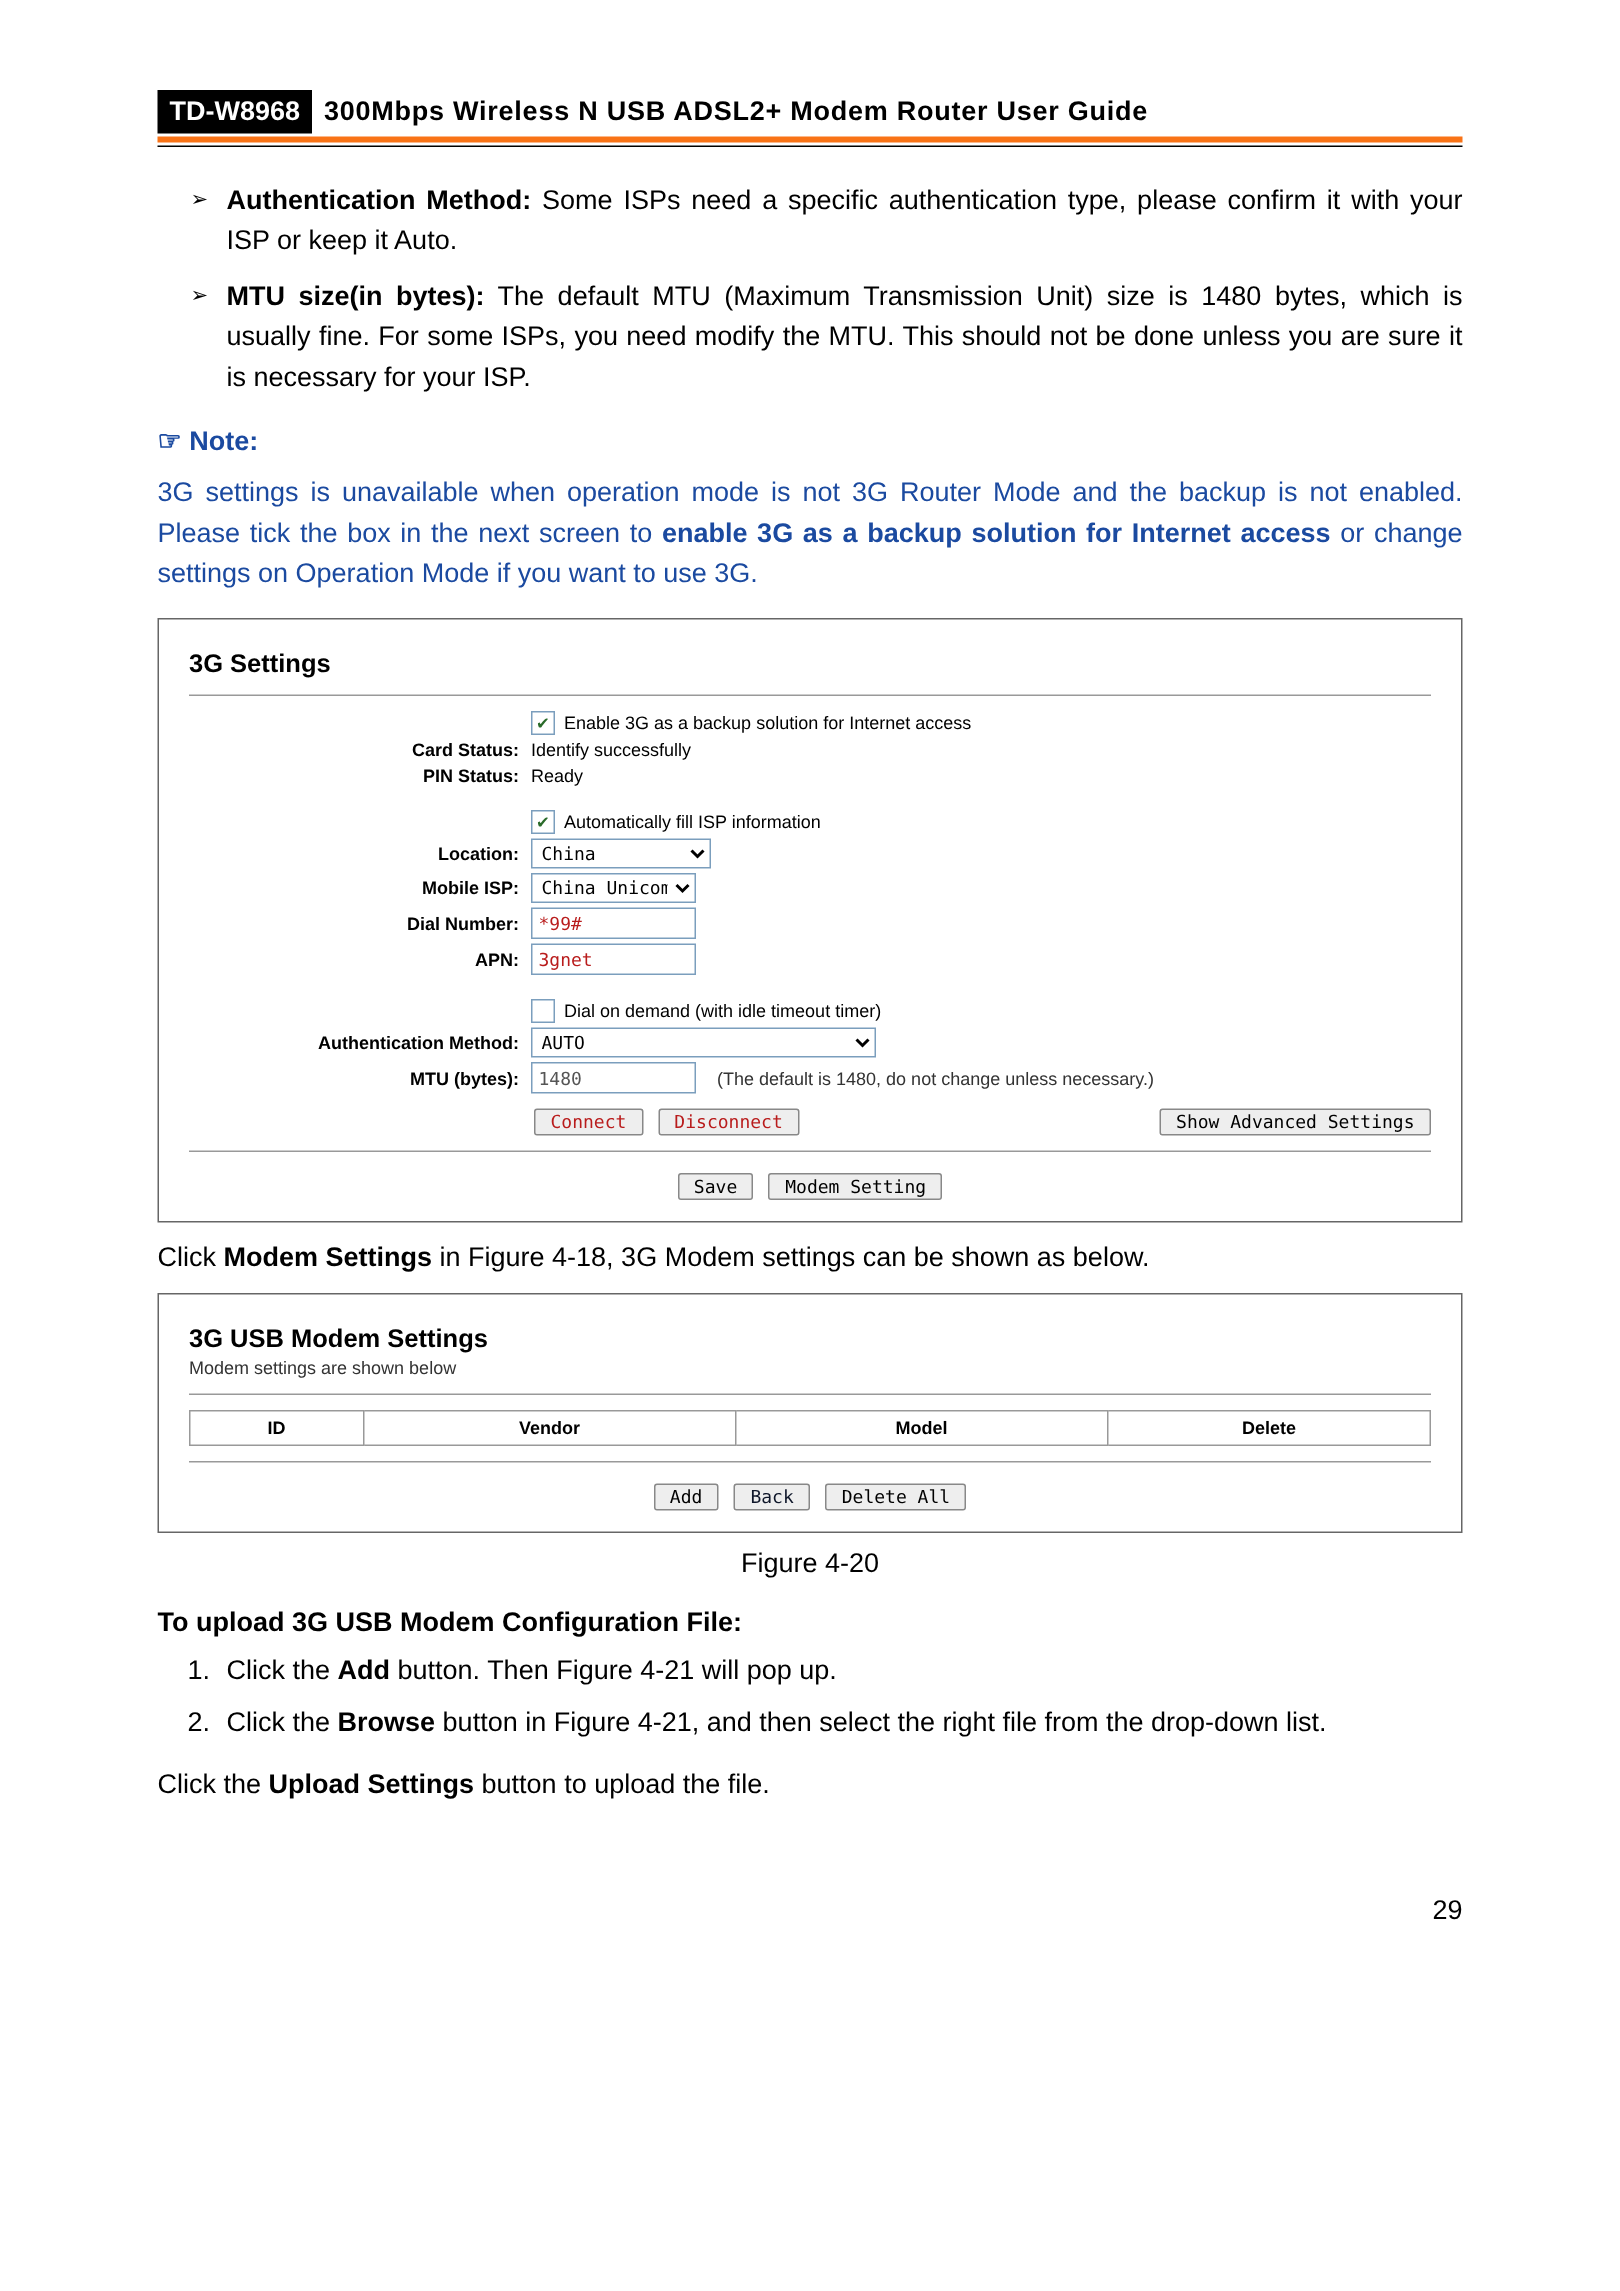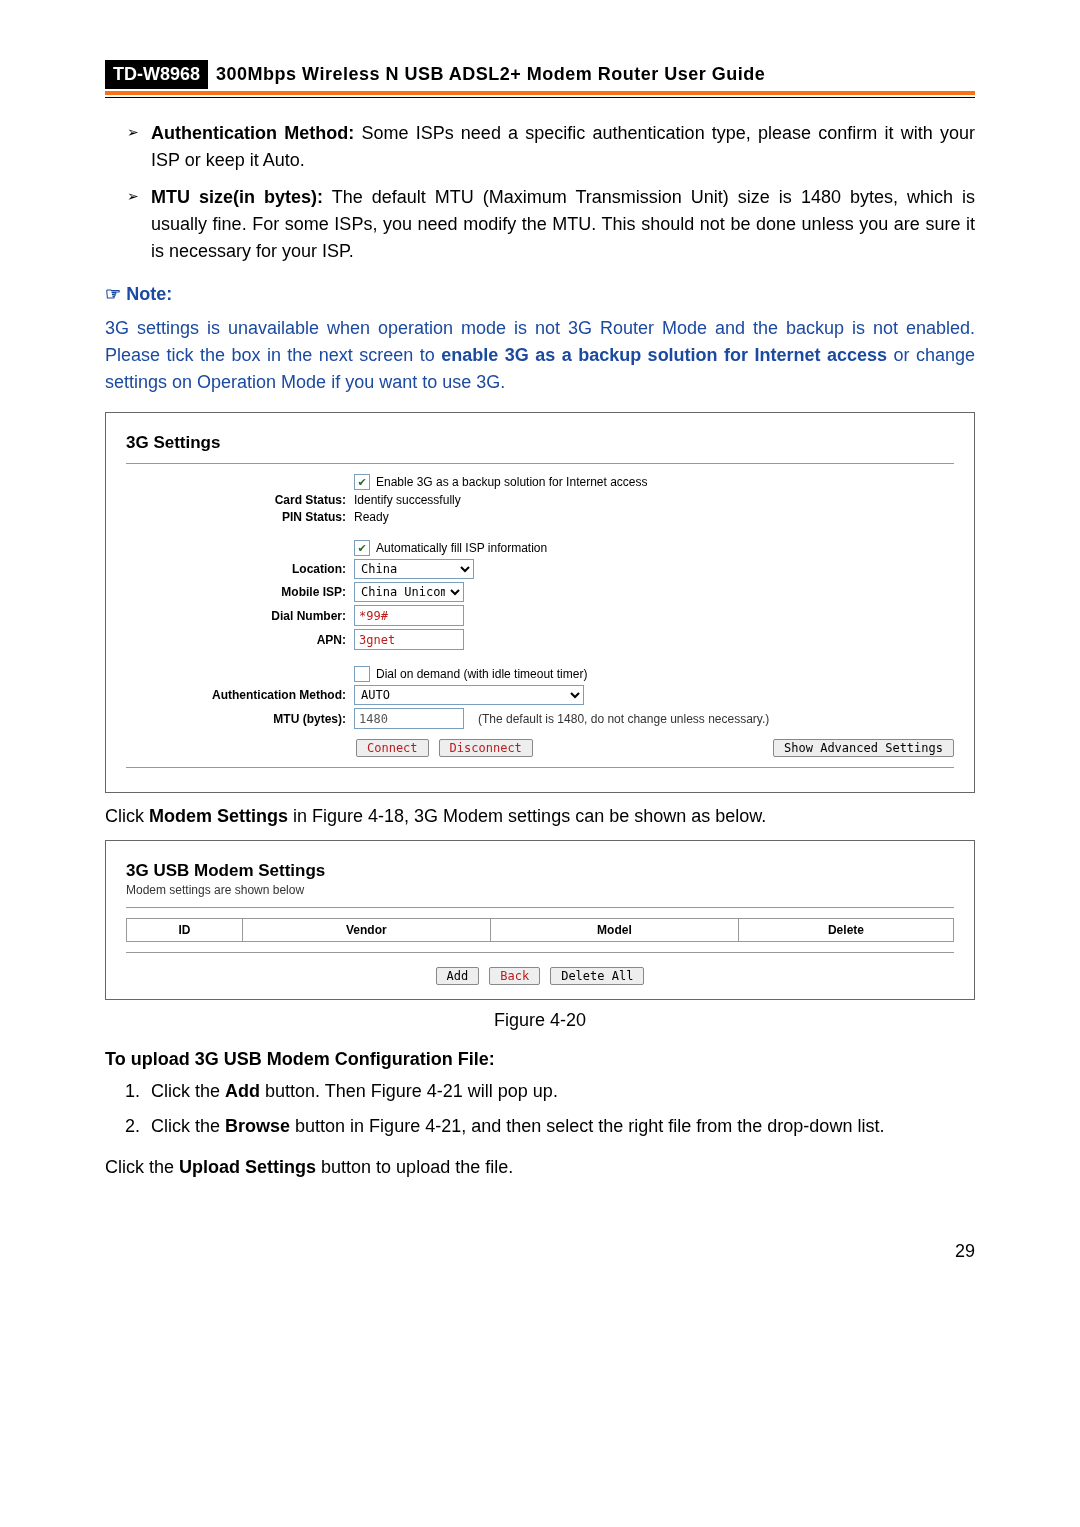--- a/index.html
+++ b/index.html
@@ -303,20 +303,24 @@
     </div>
 
     <div class="btn-row">
       <button class="btn dimmed">Connect</button>
       <button class="btn dimmed">Disconnect</button>
       <div class="spacer"></div>
       <button class="btn" style="color:#000">Show Advanced Settings</button>
     </div>
 
     <hr class="sep">
+    <div class="center-btn-row">
+      <button class="btn" style="color:#000">Save</button>
+      <button class="btn" style="color:#000">Modem Setting</button>
+    </div>
   </div>
 
 
   <div class="para">
     <span>Click </span><b>Modem Settings</b><span> in Figure 4-18, 3G Modem settings can be shown as below.</span>
   </div>
 
   <div class="panel">
     <div class="panel-title">3G USB Modem Settings</div>
     <div class="panel-sub">Modem settings are shown below</div>
@@ -327,21 +331,21 @@
         <th style="width:14%">ID</th>
         <th style="width:30%">Vendor</th>
         <th style="width:30%">Model</th>
         <th>Delete</th>
       </tr>
     </tbody>
       </table>
     <hr class="sep">
     <div class="center-btn-row">
       <button class="btn" style="color:#000">Add</button>
-      <button class="btn" style="color:#b91c1c">Back</button>
+      <button class="btn" style="color:#0f172a">Back</button>
       <button class="btn" style="color:#000">Delete All</button>
     </div>
   </div>
 
   <div class="fig-cap">Figure 4-20</div>
 
   <div class="subhead">To upload 3G USB Modem Configuration File:</div>
 
   <ol class="steps">
     <li>

